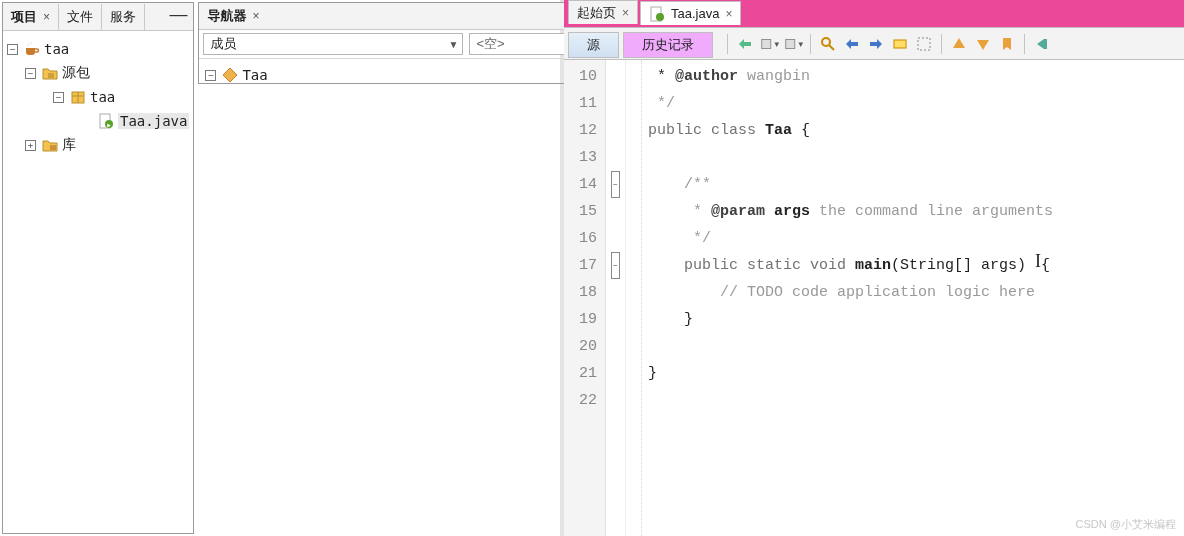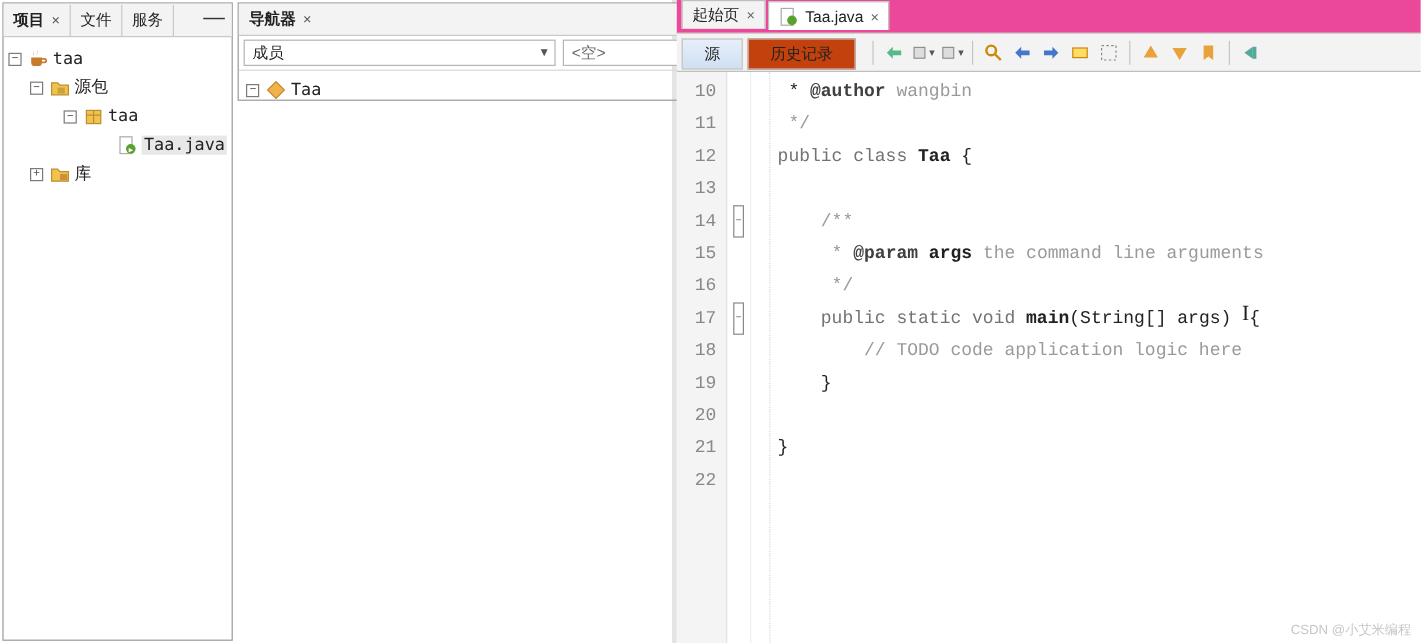--- a/index.html
+++ b/index.html
@@ -35,21 +35,21 @@
   .nav-body { flex: 1; padding: 4px 6px; font-family: SimSun, monospace; font-size: 14px; }
 
   
   .right-col { flex: 1; display: flex; flex-direction: column; }
   .editor-tabs { height: 28px; display: flex; align-items: flex-start; border-bottom: 1px solid #bfbfbf; background: #ec4899; padding-left: 4px; }
   .etab { height: 24px; border: 1px solid #bfbfbf; border-bottom: none; padding: 3px 8px; display: flex; align-items: center; gap: 6px; margin-right: 2px; background: #f3f3f3; font-size: 13px; }
   .etab.active { background: #fff; position: relative; top: 1px; }
   .etab .x { font-size: 12px; color: #666; }
 
   .editor-subtabs { height: 32px; display: flex; align-items: center; border-bottom: 1px solid #bfbfbf; background: #f3f3f3; }
-  .subtab { height: 26px; border: 1px solid #bfbfbf; padding: 3px 18px; display: flex; align-items: center; margin-left: 4px; margin-top: 2px; background: #c2410c; }
+  .subtab { height: 26px; border: 1px solid #bfbfbf; padding: 3px 18px; display: flex; align-items: center; margin-left: 4px; margin-top: 2px; background: #f0abfc; }
   .subtab.active { background: linear-gradient(#e6effa, #cfe0f2); }
   .etoolbar { display: flex; align-items: center; gap: 2px; margin-left: 10px; }
   .etoolbar .tb { width: 22px; height: 22px; display: flex; align-items: center; justify-content: center; border: 1px solid transparent; }
   .etoolbar .sep { width: 1px; height: 20px; background: #c5c5c5; margin: 0 4px; }
   .etoolbar .dd::after { content: "▾"; font-size: 9px; color: #555; margin-left: 1px; }
 
   .code-area { flex: 1; display: flex; font-family: "Courier New", monospace; font-size: 15px; background: #fff; overflow: hidden; }
   .gutter { width: 42px; background: #f4f4f4; border-right: 1px solid #e2e2e2; text-align: right; color: #888; padding-top: 3px; }
   .gutter div { height: 27px; line-height: 27px; padding-right: 8px; }
   .fold-col { width: 20px; border-right: 1px solid #eee; padding-top: 3px; }

